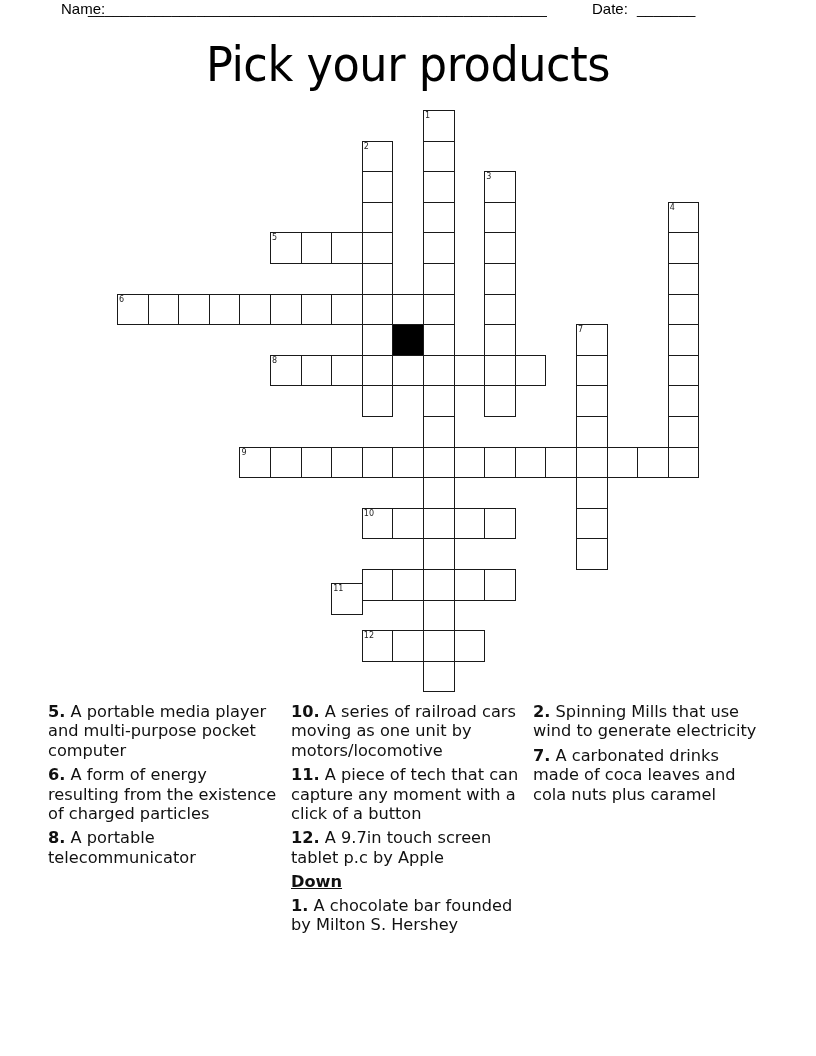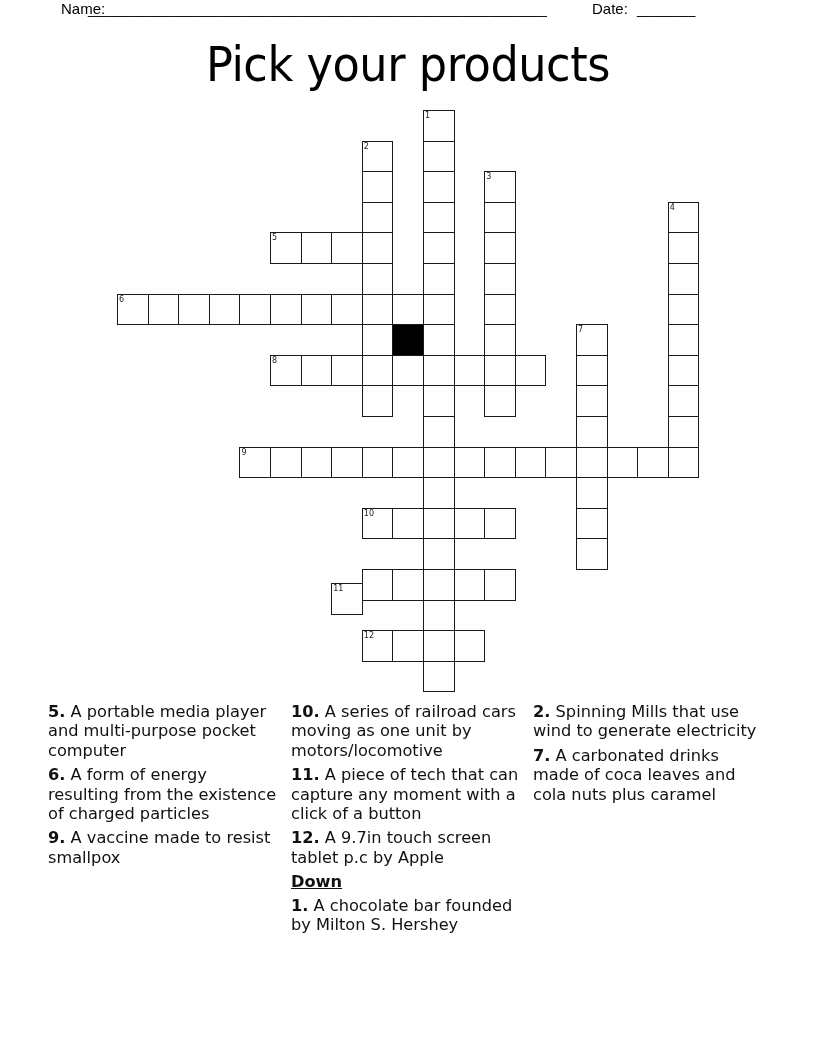--- a/index.html
+++ b/index.html
@@ -166,21 +166,21 @@
       <span class="num">12</span>
     </div>
     <div class="cell" style="left: 392.4px; top: 630.2px;"></div>
     <div class="cell" style="left: 453.6px; top: 630.2px;"></div>
     <div class="cell black" style="left: 392.4px; top: 324.2px;"></div>
   </div>
 
 <div class="clues" id="col1">
   <div class="clue"><span class="n">5.</span> <span>A portable media player and multi-purpose pocket computer</span></div>
   <div class="clue"><span class="n">6.</span> <span>A form of energy resulting from the existence of charged particles</span></div>
-  <div class="clue"><span class="n">9.</span> <span>A vaccine made to resist smallpox</span></div>
+  <div class="clue"><span class="n">8.</span> <span>A portable telecommunicator</span></div>
 </div>
 
 <div class="clues" id="col2">
   <div class="clue"><span class="n">10.</span> <span>A series of railroad cars moving as one unit by motors/locomotive</span></div>
   <div class="clue"><span class="n">11.</span> <span>A piece of tech that can capture any moment with a click of a button</span></div>
   <div class="clue"><span class="n">12.</span> <span>A 9.7in touch screen tablet p.c by Apple</span></div>
   <div class="heading">Down</div>
   <div class="clue"><span class="n">1.</span> <span>A chocolate bar founded by Milton S. Hershey</span></div>
 </div>
 

